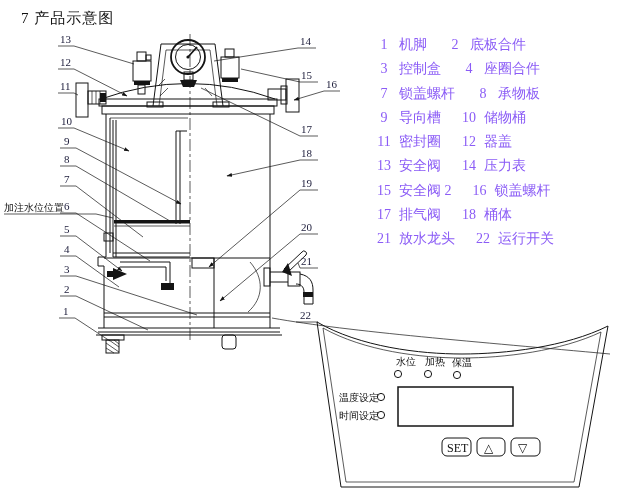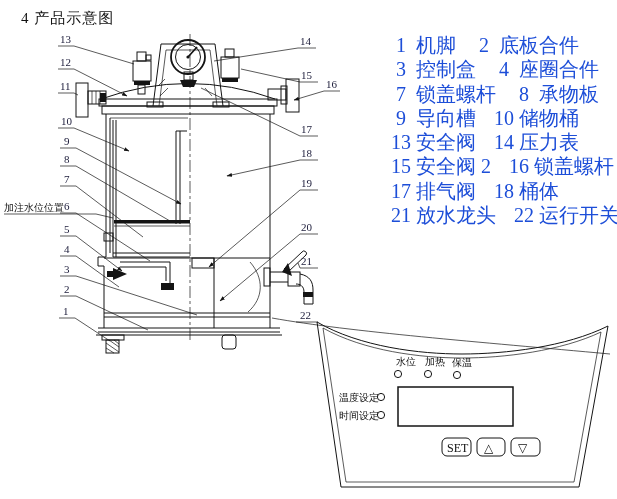--- a/index.html
+++ b/index.html
@@ -5,22 +5,22 @@
   html,body{margin:0;padding:0;background:#fff;}
   .canvas{
     position:relative;width:617px;height:499px;background:#ffffff;
     font-family:"Liberation Serif","DejaVu Serif",serif;color:#000;overflow:hidden;
   }
   .title{
     position:absolute;left:21px;top:9px;font-size:15px;color:#111;
     letter-spacing:1px;white-space:nowrap;
   }
   .parts{
-    position:absolute;left:391px;top:33px;width:226px;font-size:20px;
-    line-height:24.3px;color:#1d4ed8;white-space:nowrap;
+    position:absolute;left:374px;top:33px;width:226px;font-size:14px;
+    line-height:24.3px;color:#8b5cf6;white-space:nowrap;
   }
   .parts .row{height:24.3px;}
   .pn{display:inline-block;min-width:20px;text-align:center;margin-right:5px;}
   .pname{display:inline-block;margin-right:18px;}
   svg{position:absolute;left:0;top:0;}
   .ln{fill:none;stroke:#141414;stroke-width:1;}
   .thin{fill:none;stroke:#141414;stroke-width:0.7;}
   .thick{fill:none;stroke:#141414;stroke-width:1.8;}
   .blk{fill:#141414;stroke:none;}
   .num{font:11px "Liberation Serif","DejaVu Serif",serif;fill:#1c1c3a;}
@@ -233,36 +233,39 @@
         <rect class="ln" x="442" y="438" width="29" height="18" rx="5" fill="#fff"></rect>
         <text class="btnt" x="447" y="452">SET</text>
         <rect class="ln" x="477" y="438" width="28" height="18" rx="5" fill="#fff"></rect>
         <text class="btnt" x="484" y="452">△</text>
         <rect class="ln" x="511" y="438" width="29" height="18" rx="5" fill="#fff"></rect>
         <text class="btnt" x="518" y="452">▽</text>
       </g>
     </g>
   </svg>
 
-  <div class="title">4  产品示意图</div>
+  <div class="title">7  产品示意图</div>
 
   <div class="parts">
     <div class="row">
       <span class="pn">1</span><span class="pname">机脚</span><span class="pn">2</span><span class="pname">底板合件</span>
     </div>
     <div class="row">
       <span class="pn">3</span><span class="pname">控制盒</span><span class="pn">4</span><span class="pname">座圈合件</span>
     </div>
     <div class="row">
       <span class="pn">7</span><span class="pname">锁盖螺杆</span><span class="pn">8</span><span class="pname">承物板</span>
     </div>
     <div class="row">
       <span class="pn">9</span><span class="pname">导向槽</span><span class="pn">10</span><span class="pname">储物桶</span>
     </div>
     <div class="row">
+      <span class="pn">11</span><span class="pname">密封圈</span><span class="pn">12</span><span class="pname">器盖</span>
+    </div>
+    <div class="row">
       <span class="pn">13</span><span class="pname">安全阀</span><span class="pn">14</span><span class="pname">压力表</span>
     </div>
     <div class="row">
       <span class="pn">15</span><span class="pname">安全阀 2</span><span class="pn">16</span><span class="pname">锁盖螺杆</span>
     </div>
     <div class="row">
       <span class="pn">17</span><span class="pname">排气阀</span><span class="pn">18</span><span class="pname">桶体</span>
     </div>
     <div class="row">
       <span class="pn">21</span><span class="pname">放水龙头</span><span class="pn">22</span><span class="pname">运行开关</span>

